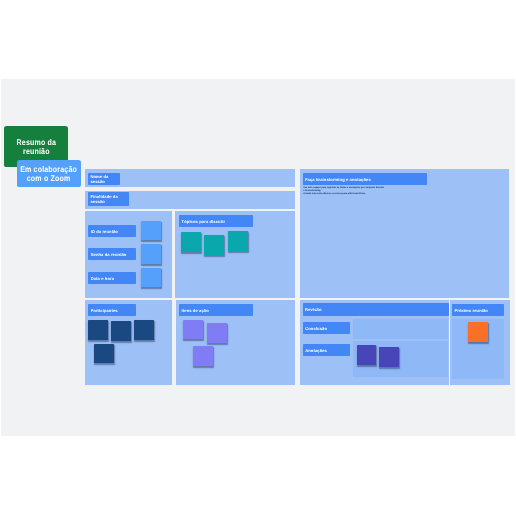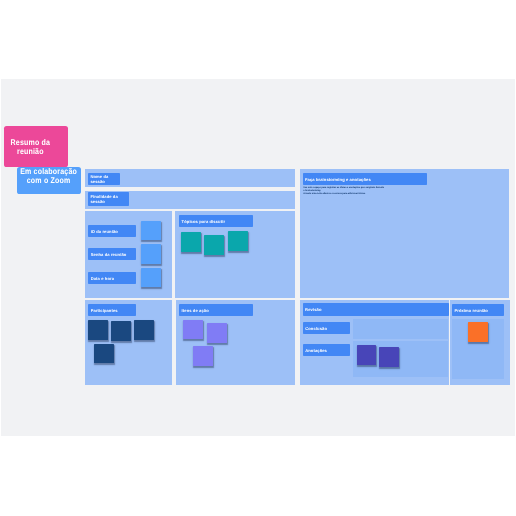--- a/index.html
+++ b/index.html
@@ -9,24 +9,24 @@
        text-rendering:geometricPrecision;}
   .lbl,.bodytxt,.cardtxt{backface-visibility:hidden;}
   #canvas{position:absolute;left:1.3px;top:79px;width:513.5px;height:356.6px;
           background:#f1f2f4;overflow:hidden;}
   .panel{position:absolute;background:#9dc0f7;}
   .subpanel{position:absolute;background:#8fb8f6;}
   .lbl{position:absolute;background:#4287f5;color:#ffffff;
        display:flex;align-items:center;box-sizing:border-box;
        padding:0.9px 2.2px 0 2.2px;line-height:5.3px;font-size:4.1px;letter-spacing:0.1px;font-weight:600;border-radius:0.8px;}
   .note{position:absolute;box-shadow:0.3px 1.4px 1.3px rgba(25,40,75,0.45);border-radius:0.5px;}
-  .titlecard{position:absolute;background:#ec4899;border-radius:2.6px;
-       display:flex;align-items:center;justify-content:flex-end;}
+  .titlecard{position:absolute;background:#15803d;border-radius:2.6px;
+       display:flex;align-items:center;justify-content:center;}
   .subcard{position:absolute;background:#55a0fb;border-radius:2.6px;
-       display:flex;justify-content:center;margin-top:7px;}
+       display:flex;align-items:center;justify-content:center;}
   .cardtxt{color:#fff;text-align:center;font-size:8.3px;line-height:8.9px;
        font-weight:600;letter-spacing:0.2px;transform:scaleX(0.85);
        width:117.6%;flex:none;}
   .bodytxt{position:absolute;color:#0b3268;font-size:2.28px;line-height:2.9px;font-weight:600;
        white-space:pre;}
 </style>
 </head>
 <body>
 
 <div id="canvas">

